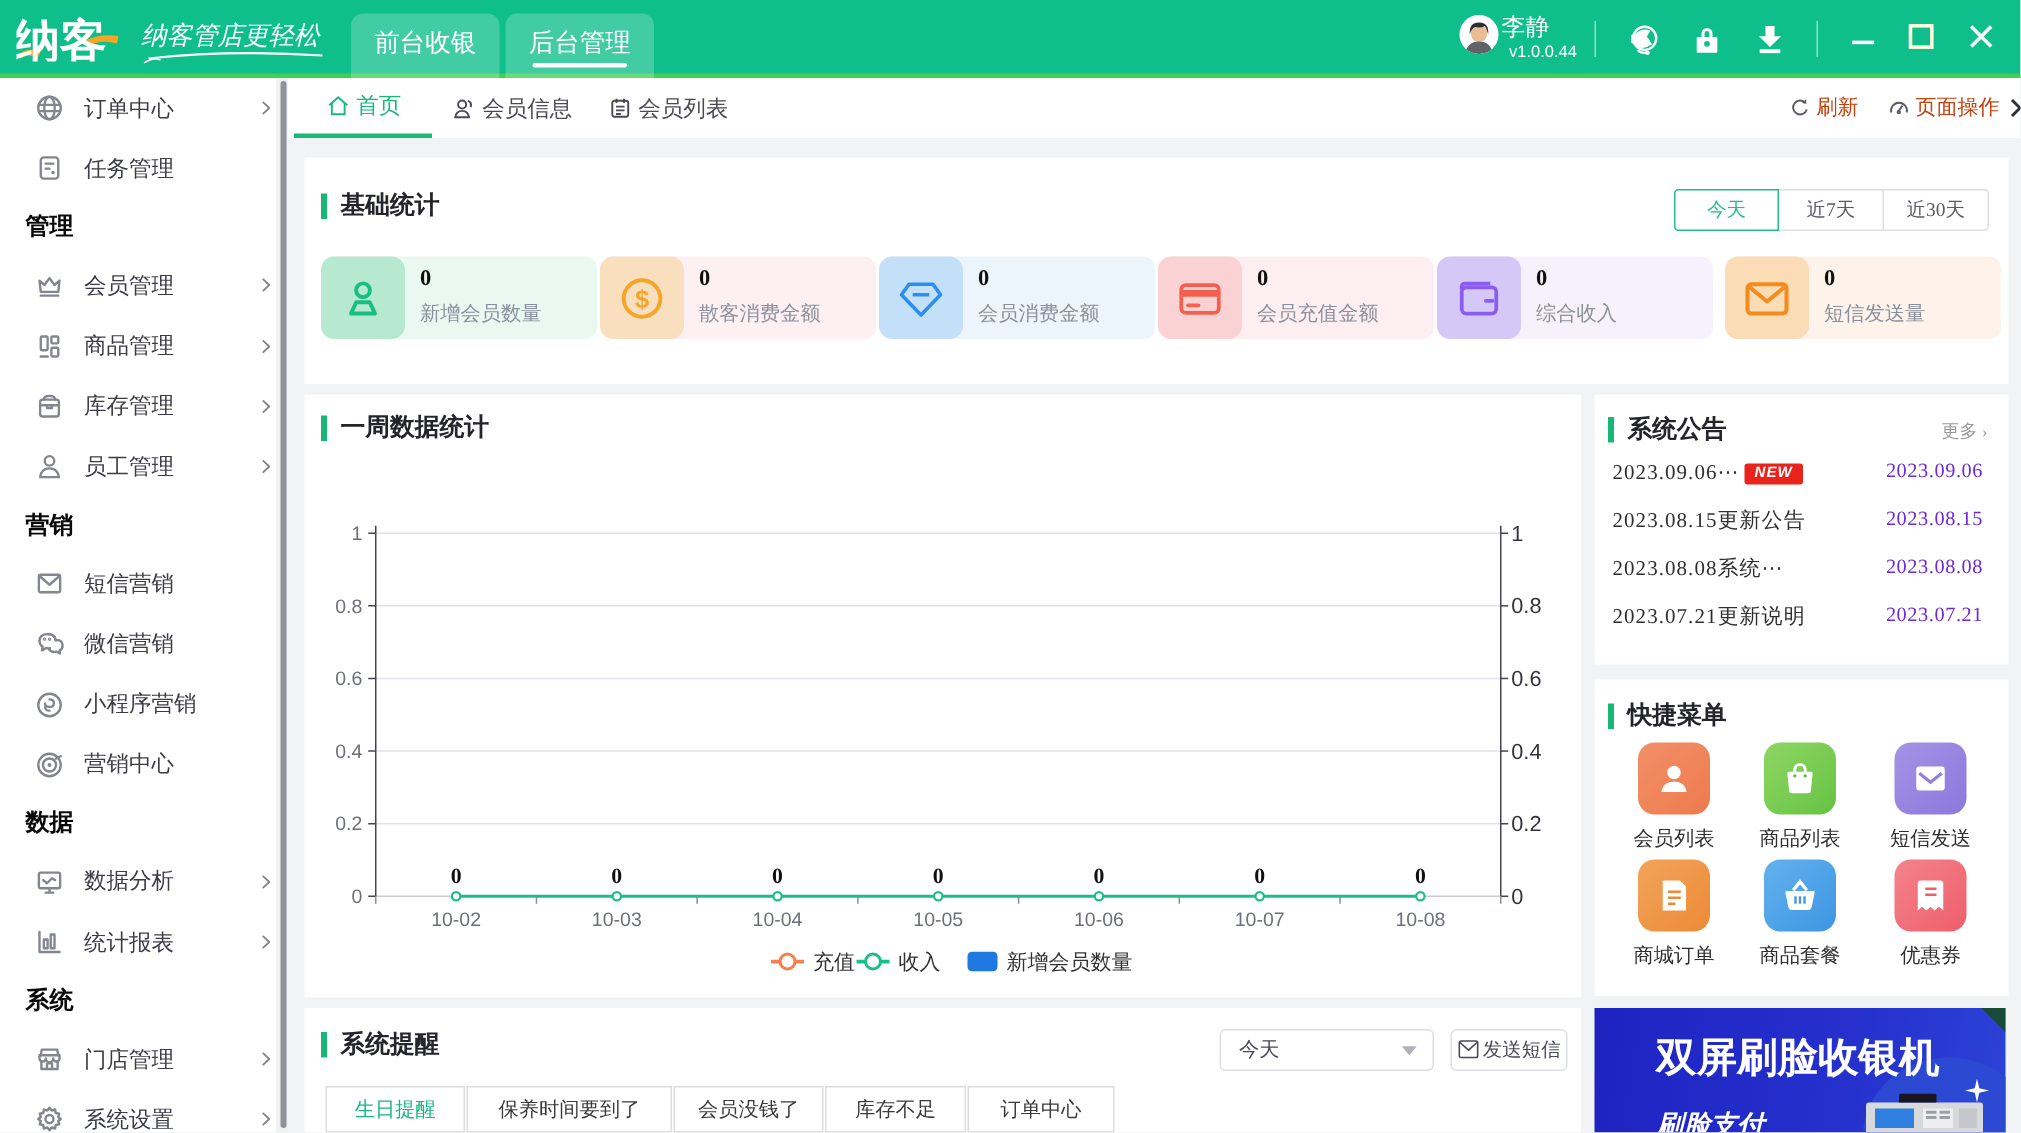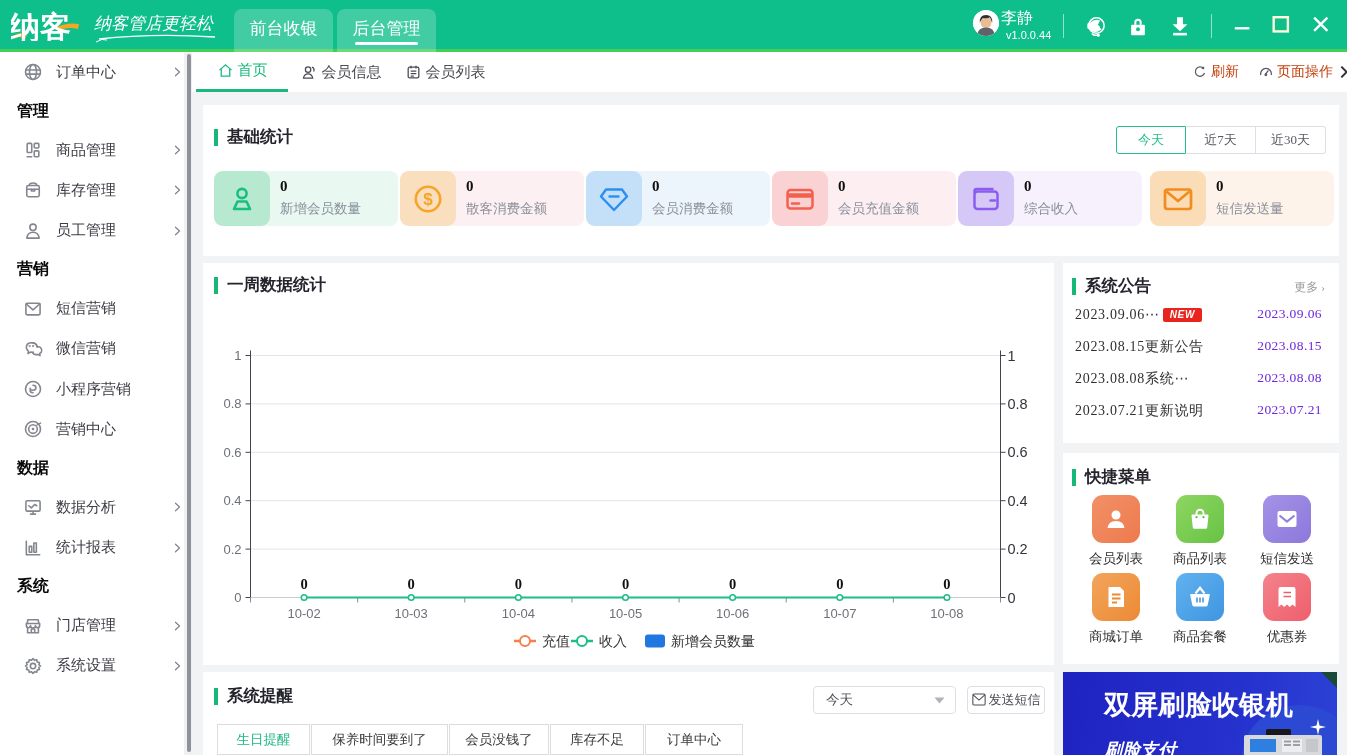--- a/index.html
+++ b/index.html
@@ -111,21 +111,39 @@
       <svg viewBox="0 0 24 24" stroke="#84868f" stroke-width="1.9" fill="none" stroke-linecap="round" stroke-linejoin="round">
         <circle cx="12" cy="12" r="9"></circle>
         <ellipse cx="12" cy="12" rx="4.2" ry="9"></ellipse>
         <path d="M3.5 9.5h17M3.5 14.5h17"></path>
       </svg>
       <span>订单中心</span>
       <svg class="arr" viewBox="0 0 24 24" fill="none" stroke="#82828c" stroke-width="2.4" stroke-linecap="round" stroke-linejoin="round">
         <path d="M9 4.5 L17 12 L9 19.5"></path>
       </svg>
     </div>
+<div class="mi">
+      <svg viewBox="0 0 24 24" stroke="#84868f" stroke-width="1.9" fill="none" stroke-linecap="round" stroke-linejoin="round">
+        <rect x="5" y="3.5" width="14" height="17" rx="2.5"></rect>
+        <path d="M9 8.5h6M9 12.5h3"></path>
+        <circle cx="14.8" cy="15.5" r="1.4" fill="#84868f" stroke="none"></circle>
+      </svg>
+      <span>任务管理</span>
+    </div>
 <div class="msec">管理</div>
+<div class="mi">
+      <svg viewBox="0 0 24 24" stroke="#84868f" stroke-width="1.9" fill="none" stroke-linecap="round" stroke-linejoin="round">
+        <path d="M4 8.5 L8 12 L12 6.5 L16 12 L20 8.5 L19 17.5 H5z"></path>
+        <path d="M5 20.5h14"></path>
+      </svg>
+      <span>会员管理</span>
+      <svg class="arr" viewBox="0 0 24 24" fill="none" stroke="#82828c" stroke-width="2.4" stroke-linecap="round" stroke-linejoin="round">
+        <path d="M9 4.5 L17 12 L9 19.5"></path>
+      </svg>
+    </div>
 <div class="mi">
       <svg viewBox="0 0 24 24" stroke="#84868f" stroke-width="1.9" fill="none" stroke-linecap="round" stroke-linejoin="round">
         <rect x="5" y="4" width="5.5" height="11" rx="1"></rect>
         <rect x="13.5" y="4" width="5.5" height="5.5" rx="1"></rect>
         <rect x="13.5" y="13" width="5.5" height="7" rx="1"></rect>
         <path d="M5 20h5.5"></path>
       </svg>
       <span>商品管理</span>
       <svg class="arr" viewBox="0 0 24 24" fill="none" stroke="#82828c" stroke-width="2.4" stroke-linecap="round" stroke-linejoin="round">
         <path d="M9 4.5 L17 12 L9 19.5"></path>

